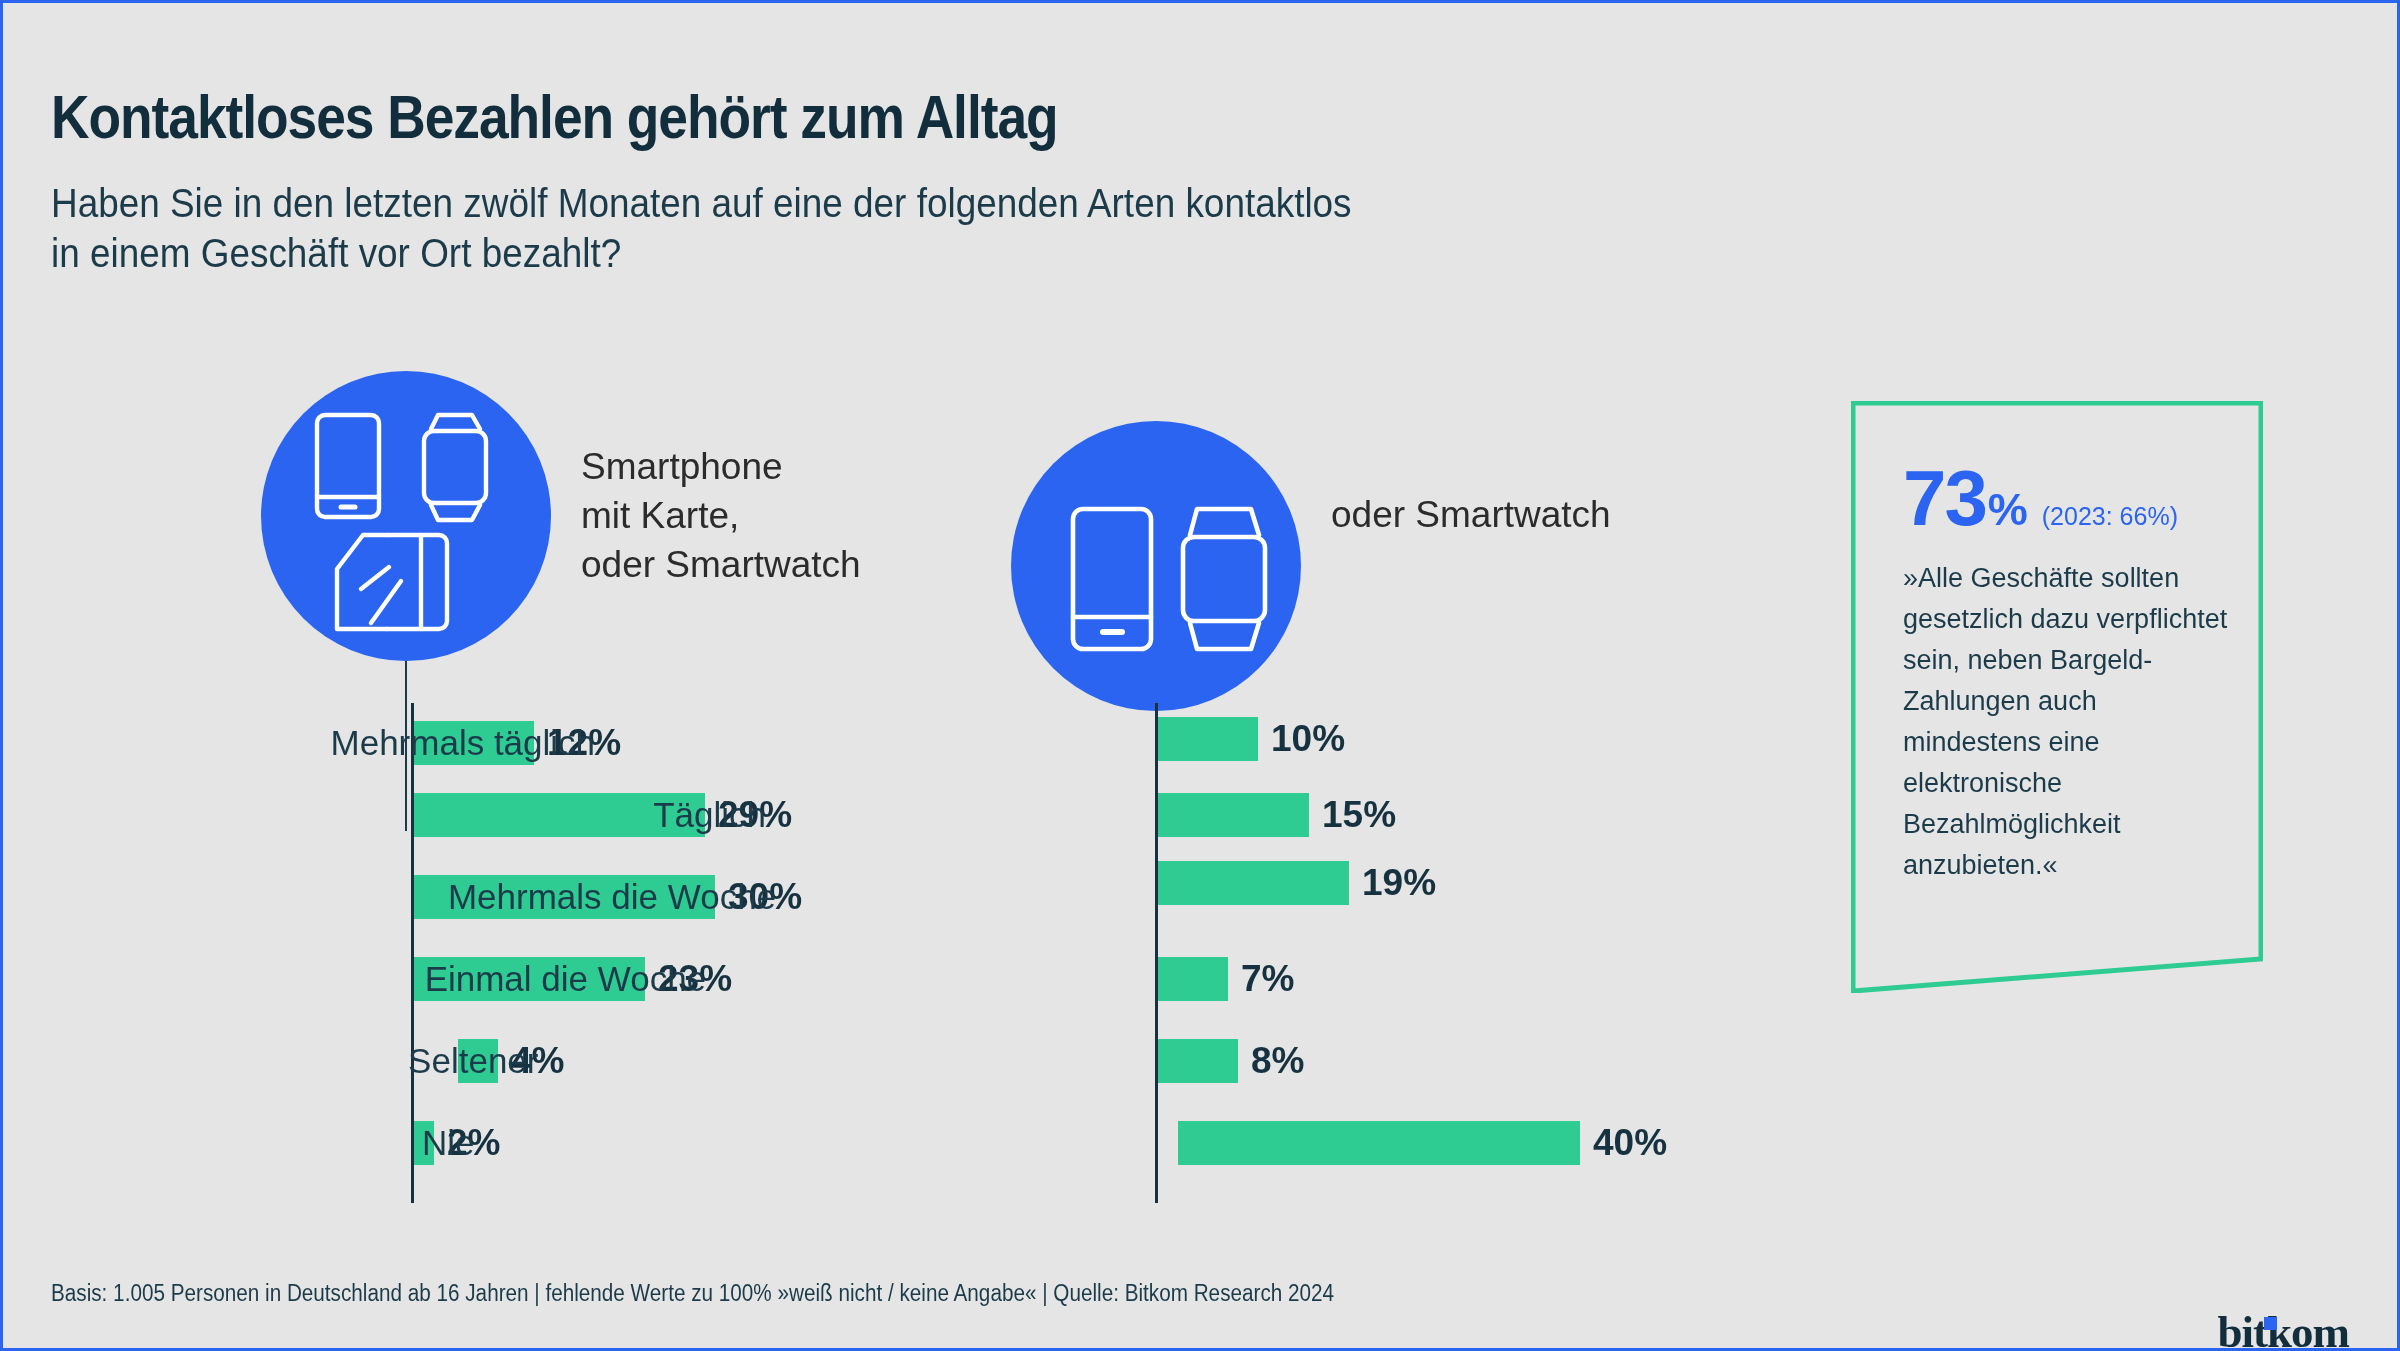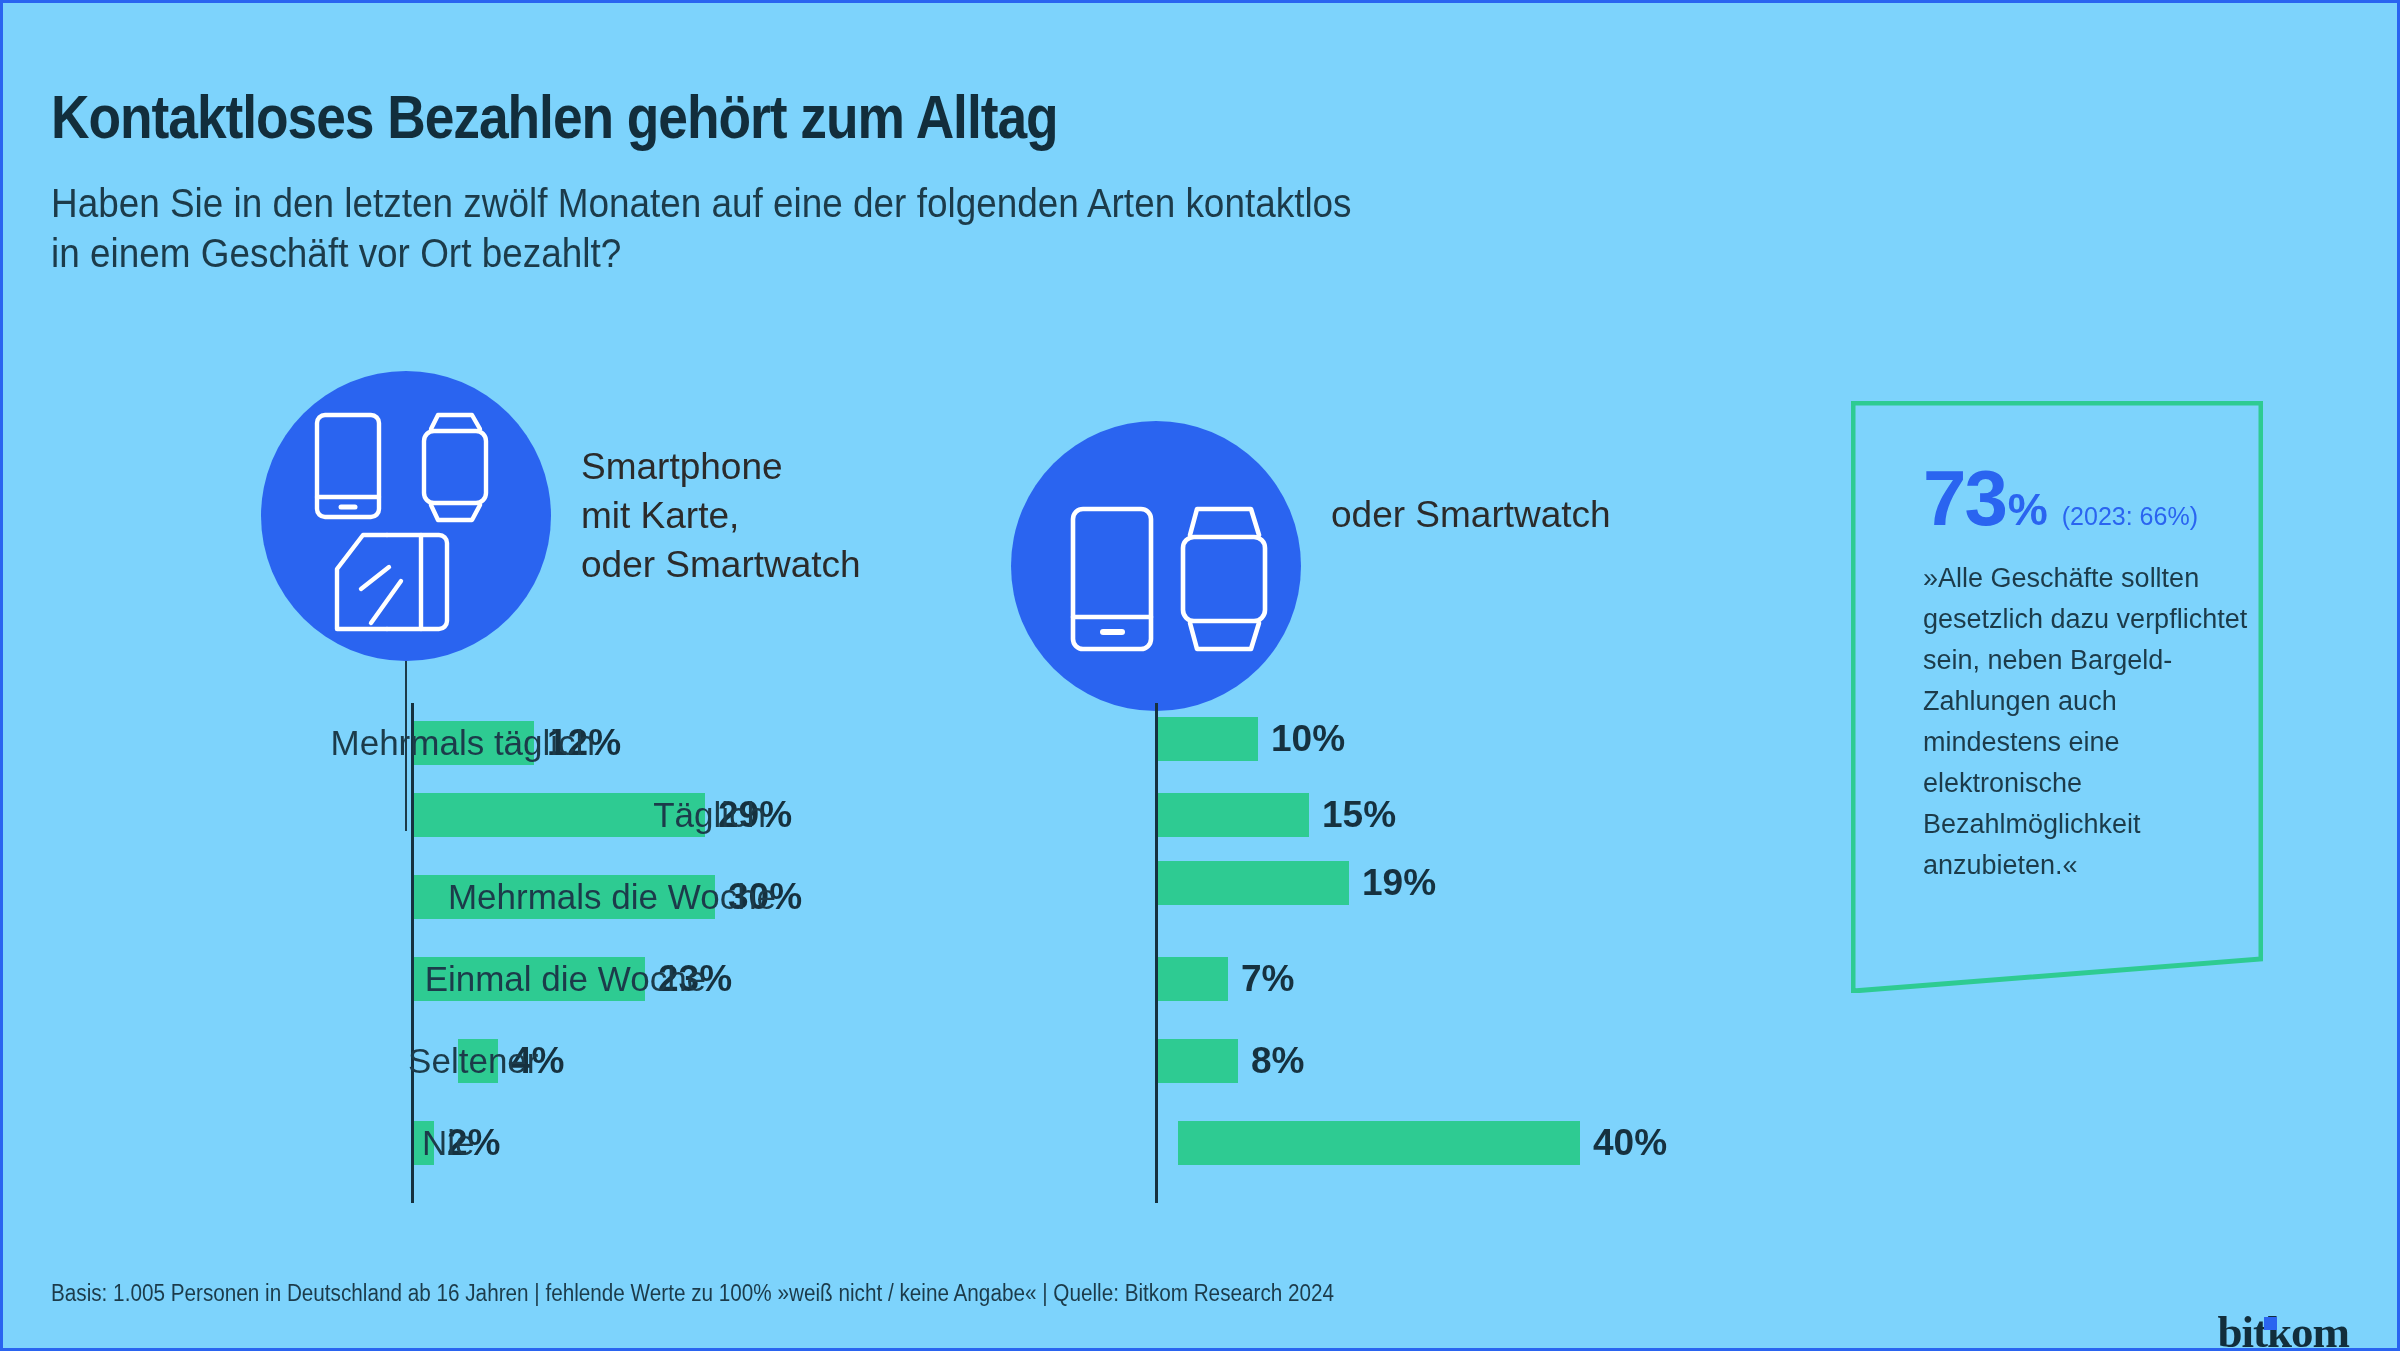--- a/index.html
+++ b/index.html
@@ -4,21 +4,21 @@
 <style>
   * { box-sizing: border-box; margin: 0; padding: 0; }
   html, body {
     width: 2400px; height: 1351px;
     background: #ffffff;
     font-family: "DejaVu Sans", sans-serif;
   }
   #page {
     position: relative;
     width: 2400px; height: 1351px;
-    background: #7dd3fc;
+    background: #e5e5e5;
     border: 3px solid #2a64f0;
     overflow: hidden;
   }
 
   
   #title {
     position: absolute;
     left: 48px; top: 78px;
     font-family: "Liberation Sans", sans-serif;
     font-weight: 700;
@@ -113,21 +113,20 @@
   }
   #quote-frame {
     position: absolute;
     left: 0; top: 0;
     width: 412px; height: 592px;
   }
   #quote-inner {
     position: absolute;
     left: 52px; top: 52px;
     width: 330px;
-    margin-left: 20px;
   }
   #quote-stat {
     display: flex;
     align-items: baseline;
     color: #2a64f0;
     font-family: "Liberation Sans", sans-serif;
     white-space: nowrap;
   }
   #stat-number { font-weight: 700; font-size: 78px; letter-spacing: -2px; }
   #stat-unit  { font-weight: 700; font-size: 45px; margin-left: 2px; }

